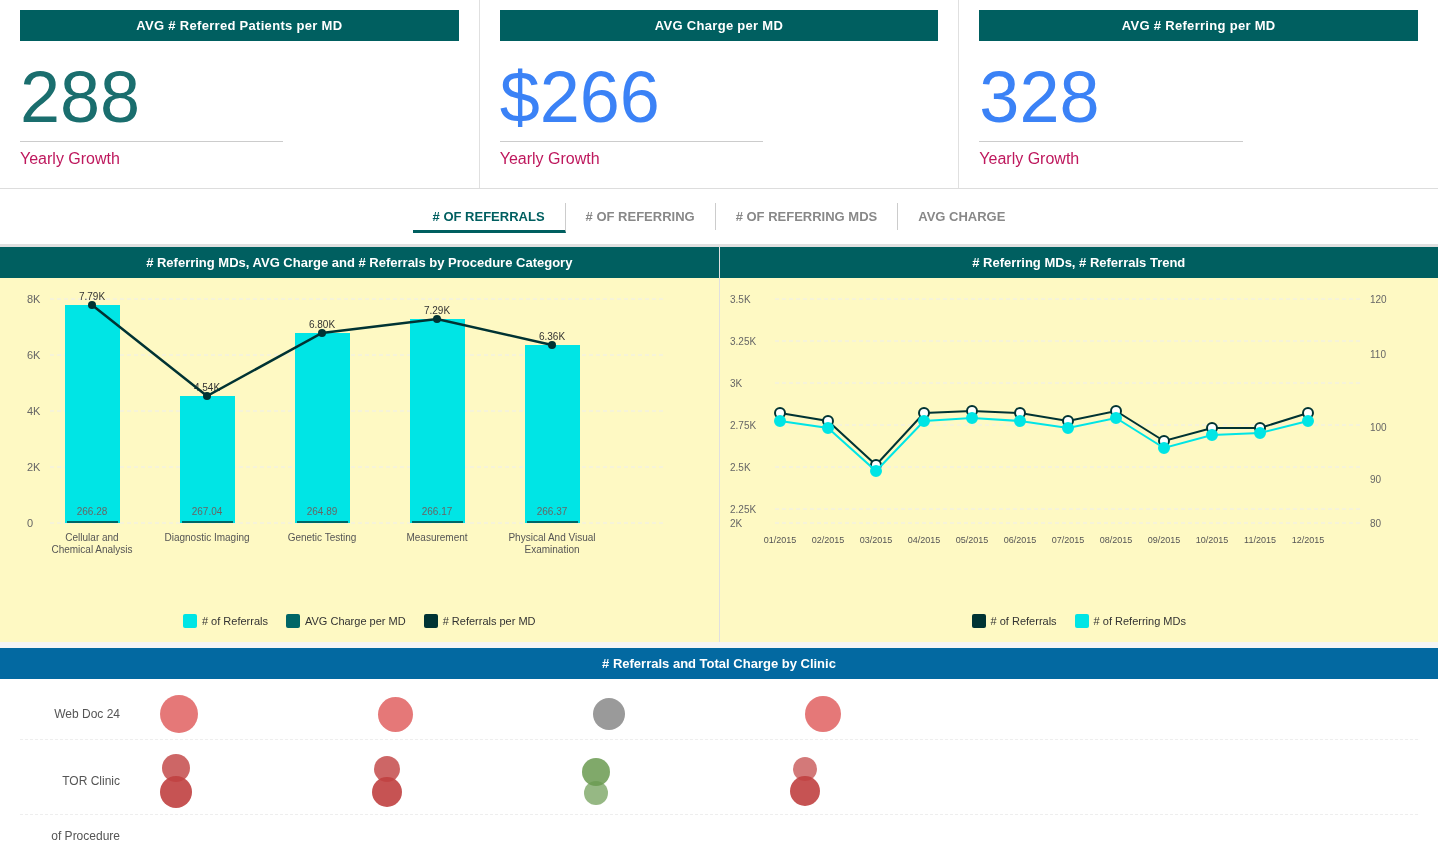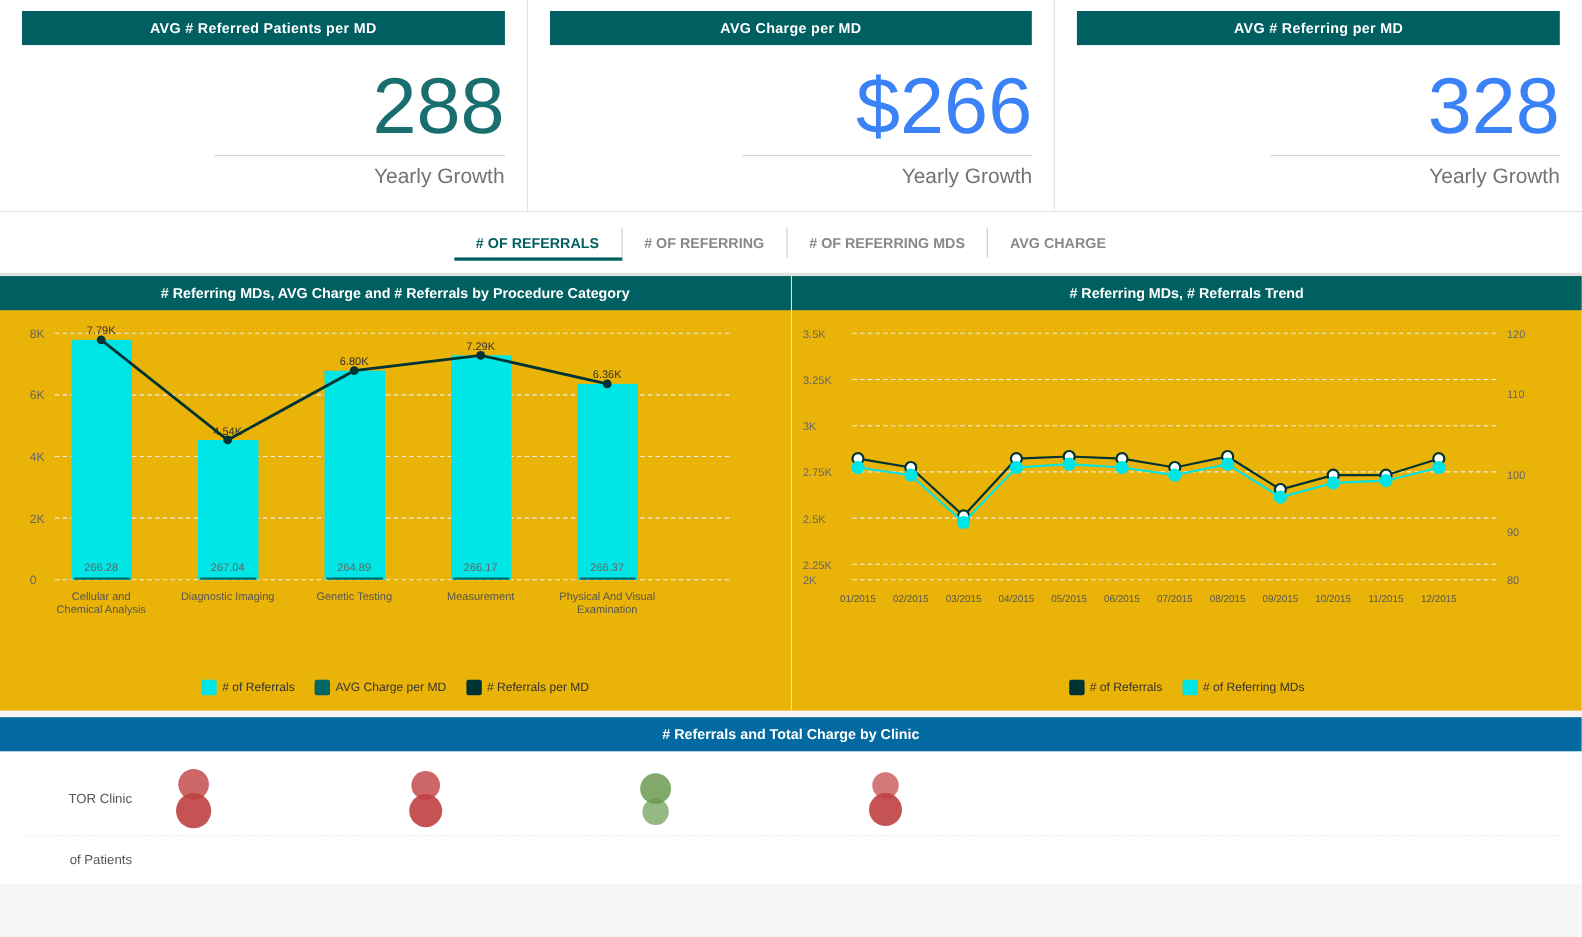--- a/index.html
+++ b/index.html
@@ -8,21 +8,21 @@
     
     .kpi-section {
       display: flex;
       background: #fff;
       border-bottom: 1px solid #ddd;
     }
     .kpi-card {
       flex: 1;
       display: flex;
       flex-direction: column;
-      align-items: flex-end;
+      align-items: flex-start;
       padding: 10px 20px 20px;
       border-right: 1px solid #e0e0e0;
     }
     .kpi-card:last-child { border-right: none; }
     .kpi-header {
       width: 100%;
       background: #005f60;
       color: #fff;
       text-align: center;
       padding: 8px 10px;
@@ -39,22 +39,22 @@
       margin-bottom: 8px;
     }
     .kpi-value.cyan { color: #3b82f6; }
     .kpi-divider {
       width: 60%;
       border: none;
       border-top: 1px solid #ccc;
       margin-bottom: 8px;
     }
     .kpi-label {
-      color: #737373;
-      font-size: 19px;
+      color: #be185d;
+      font-size: 16px;
     }
 
     
     .tabs-section {
       display: flex;
       justify-content: center;
       align-items: center;
       background: #fff;
       padding: 14px 20px;
       border-bottom: 3px solid #e0e0e0;
@@ -72,21 +72,21 @@
     .tab-item.active {
       color: #005f60;
       border-bottom: 3px solid #005f60;
       margin-bottom: -3px;
     }
     .tab-item:not(.active) { color: #888; }
 
     
     .charts-row {
       display: flex;
-      background: #eab308;
+      background: #fef9c3;
       margin-bottom: 6px;
     }
     .chart-panel {
       flex: 1;
       border-right: 1px solid #e0e0e0;
       padding-bottom: 10px;
     }
     .chart-panel:last-child { border-right: none; }
     .chart-panel-header {
       background: #005f60;
@@ -325,20 +325,29 @@
         <span># of Referring MDs</span>
       </div>
     </div>
   </div>
 </div>
 
 <div class="bottom-section">
   <div class="bottom-header"># Referrals and Total Charge by Clinic</div>
   <div style="padding: 10px 20px; display: flex; flex-direction: column; gap: 8px;">
 
+    <div style="display: flex; align-items: center; gap: 20px; padding: 6px 0; border-bottom: 1px dashed #eee;">
+      <div style="width: 100px; font-size: 12px; color: #555; text-align: right; flex-shrink:0;">Web Doc 24</div>
+      <div style="display: flex; gap: 180px; align-items: center; padding: 0 20px;">
+        <div style="width: 38px; height: 38px; background: #e06060; border-radius: 50%; opacity: 0.85;"></div>
+        <div style="width: 35px; height: 35px; background: #e06060; border-radius: 50%; opacity: 0.85;"></div>
+        <div style="width: 32px; height: 32px; background: #888; border-radius: 50%; opacity: 0.85;"></div>
+        <div style="width: 36px; height: 36px; background: #e06060; border-radius: 50%; opacity: 0.85;"></div>
+      </div>
+    </div>
 
     <div style="display: flex; align-items: center; gap: 20px; padding: 6px 0; border-bottom: 1px dashed #eee;">
       <div style="width: 100px; font-size: 12px; color: #555; text-align: right; flex-shrink:0;">TOR Clinic</div>
       <div style="display: flex; gap: 180px; align-items: center; padding: 0 20px;">
         <div style="display:flex; flex-direction:column; align-items:center;">
           <div style="width: 28px; height: 28px; background: #c04040; border-radius: 50%; opacity: 0.8;"></div>
           <div style="width: 32px; height: 32px; background: #c04040; border-radius: 50%; opacity: 0.9; margin-top:-6px;"></div>
         </div>
         <div style="display:flex; flex-direction:column; align-items:center;">
           <div style="width: 26px; height: 26px; background: #c04040; border-radius: 50%; opacity: 0.8;"></div>
@@ -349,16 +358,16 @@
           <div style="width: 24px; height: 24px; background: #6a9a50; border-radius: 50%; opacity: 0.7; margin-top:-5px;"></div>
         </div>
         <div style="display:flex; flex-direction:column; align-items:center;">
           <div style="width: 24px; height: 24px; background: #c04040; border-radius: 50%; opacity: 0.7;"></div>
           <div style="width: 30px; height: 30px; background: #c04040; border-radius: 50%; opacity: 0.9; margin-top:-5px;"></div>
         </div>
       </div>
     </div>
 
     <div style="display: flex; align-items: center; gap: 20px; padding: 6px 0;">
-      <div style="width: 100px; font-size: 12px; color: #555; text-align: right; flex-shrink:0;">of Patients</div>
+      <div style="width: 100px; font-size: 12px; color: #555; text-align: right; flex-shrink:0;">of Procedure</div>
     </div>
   </div>
 </div>
 
 </body></html>

